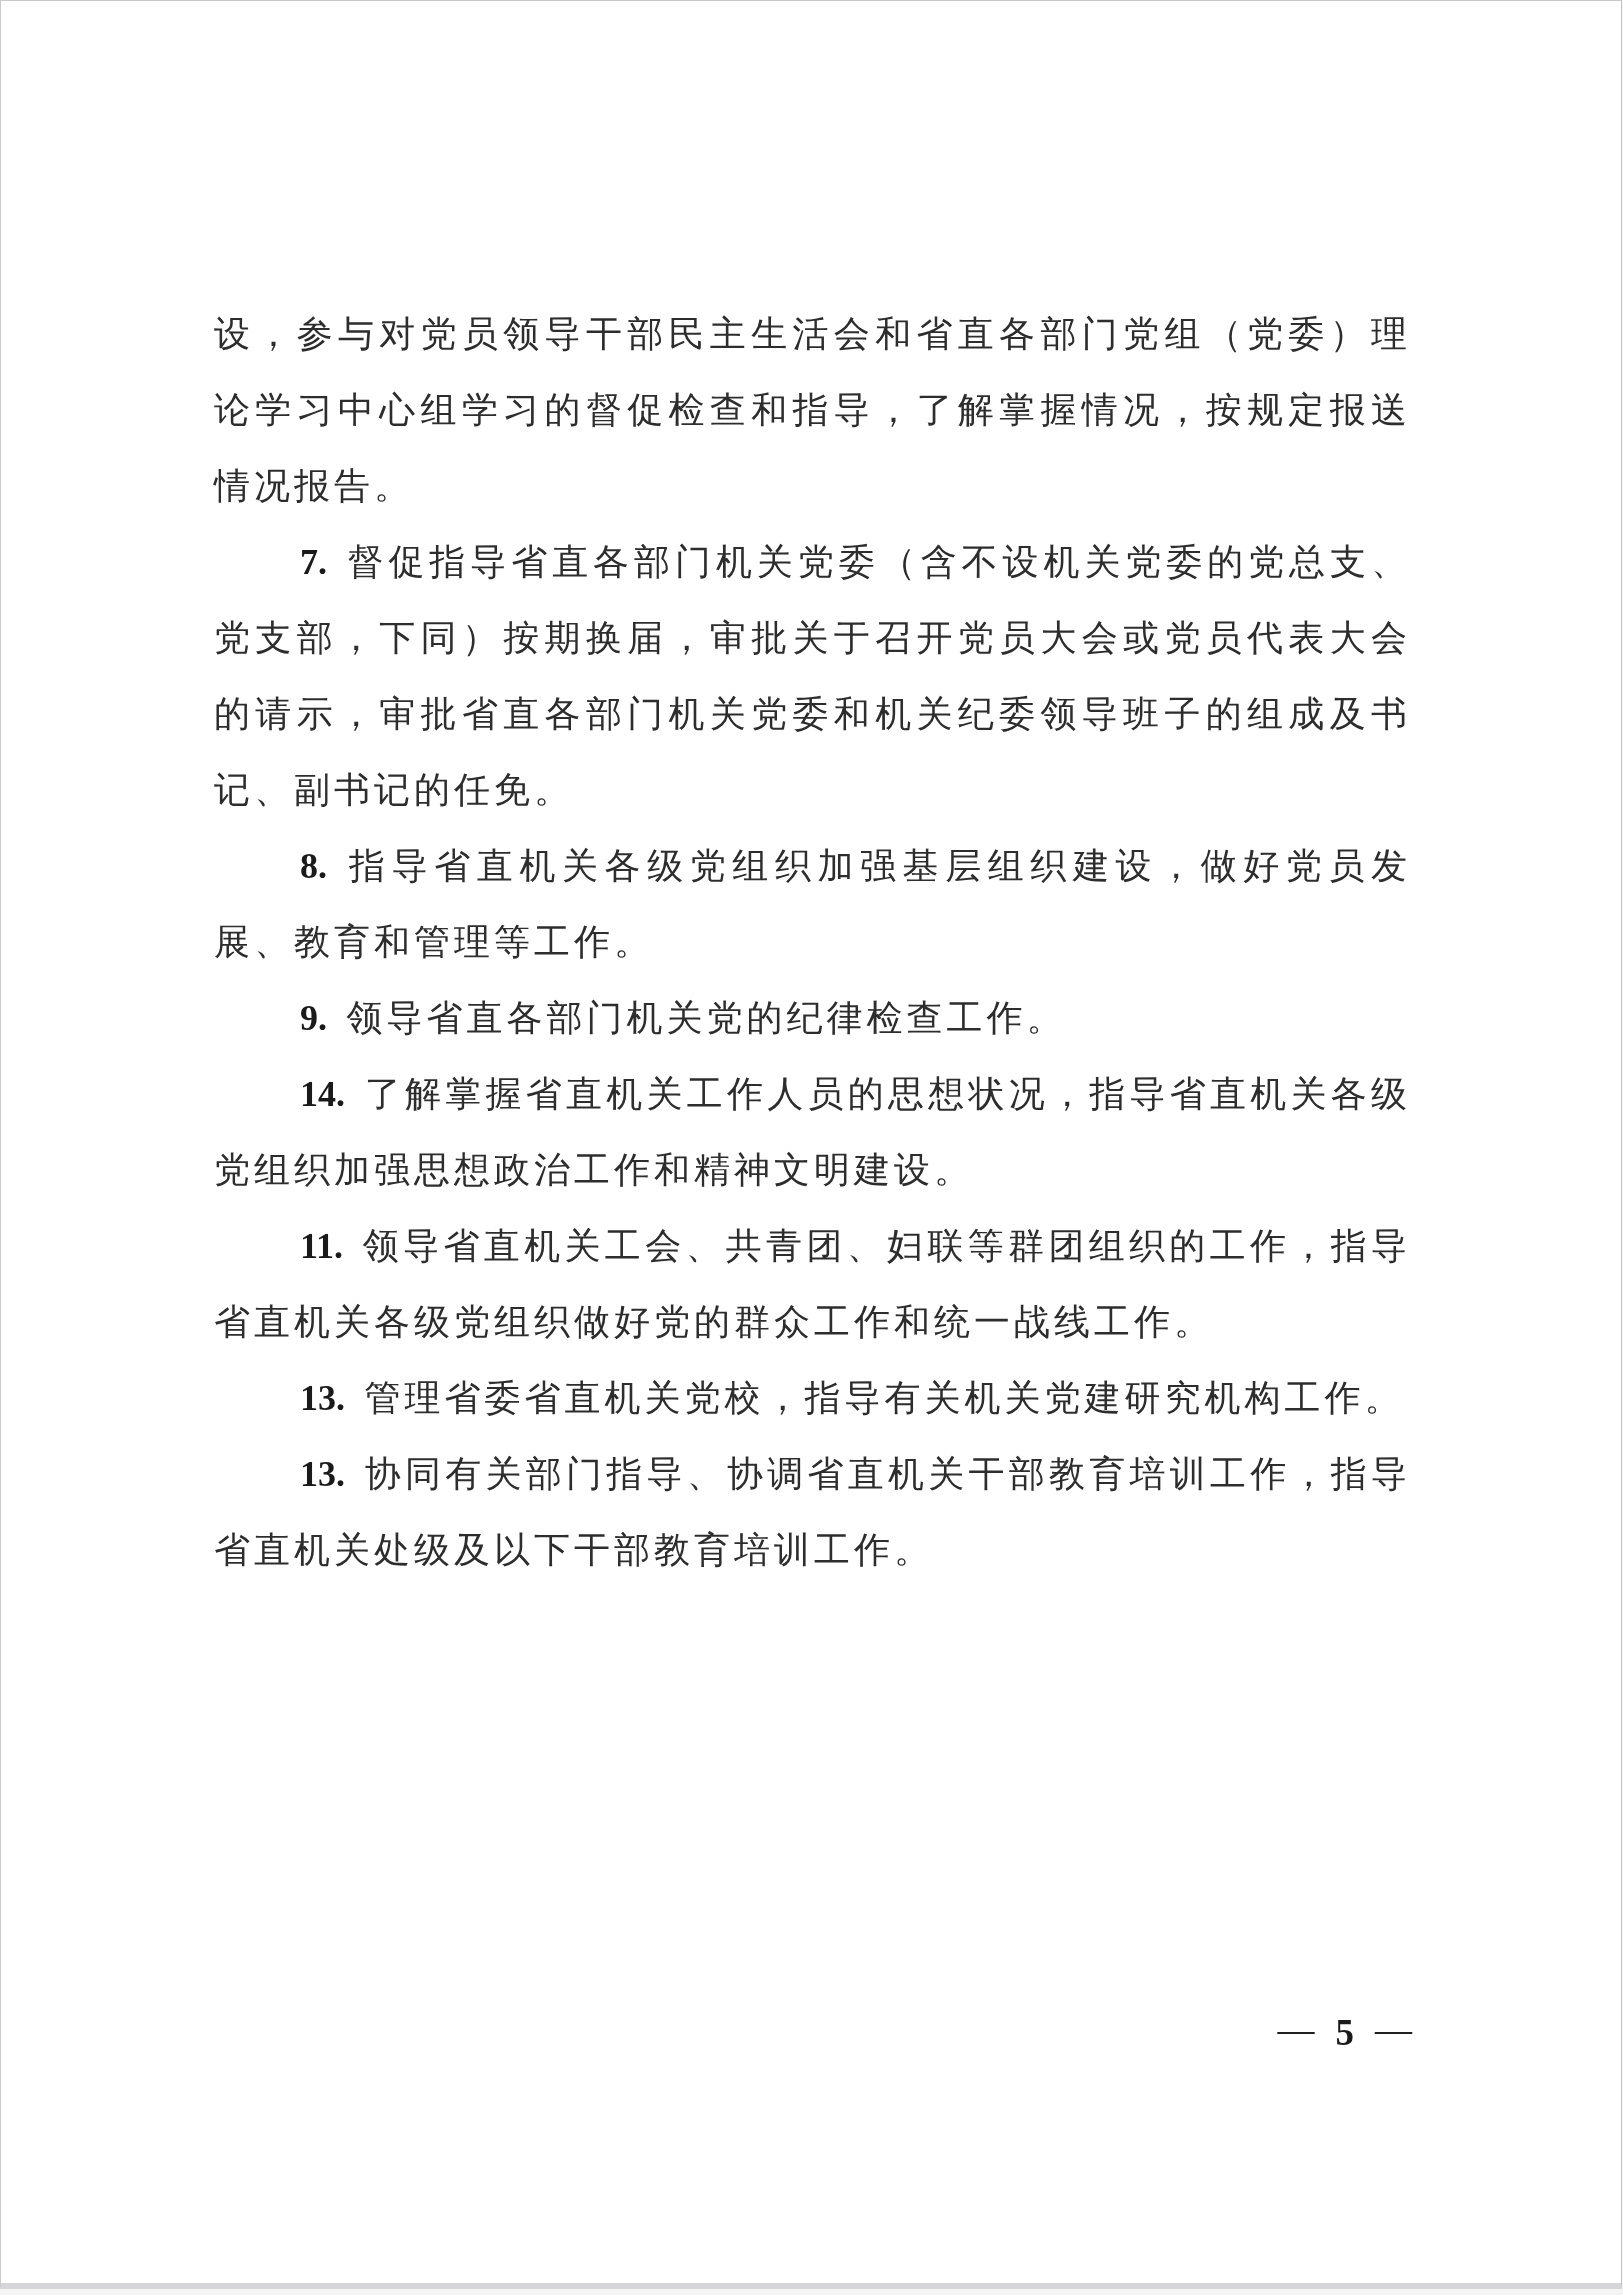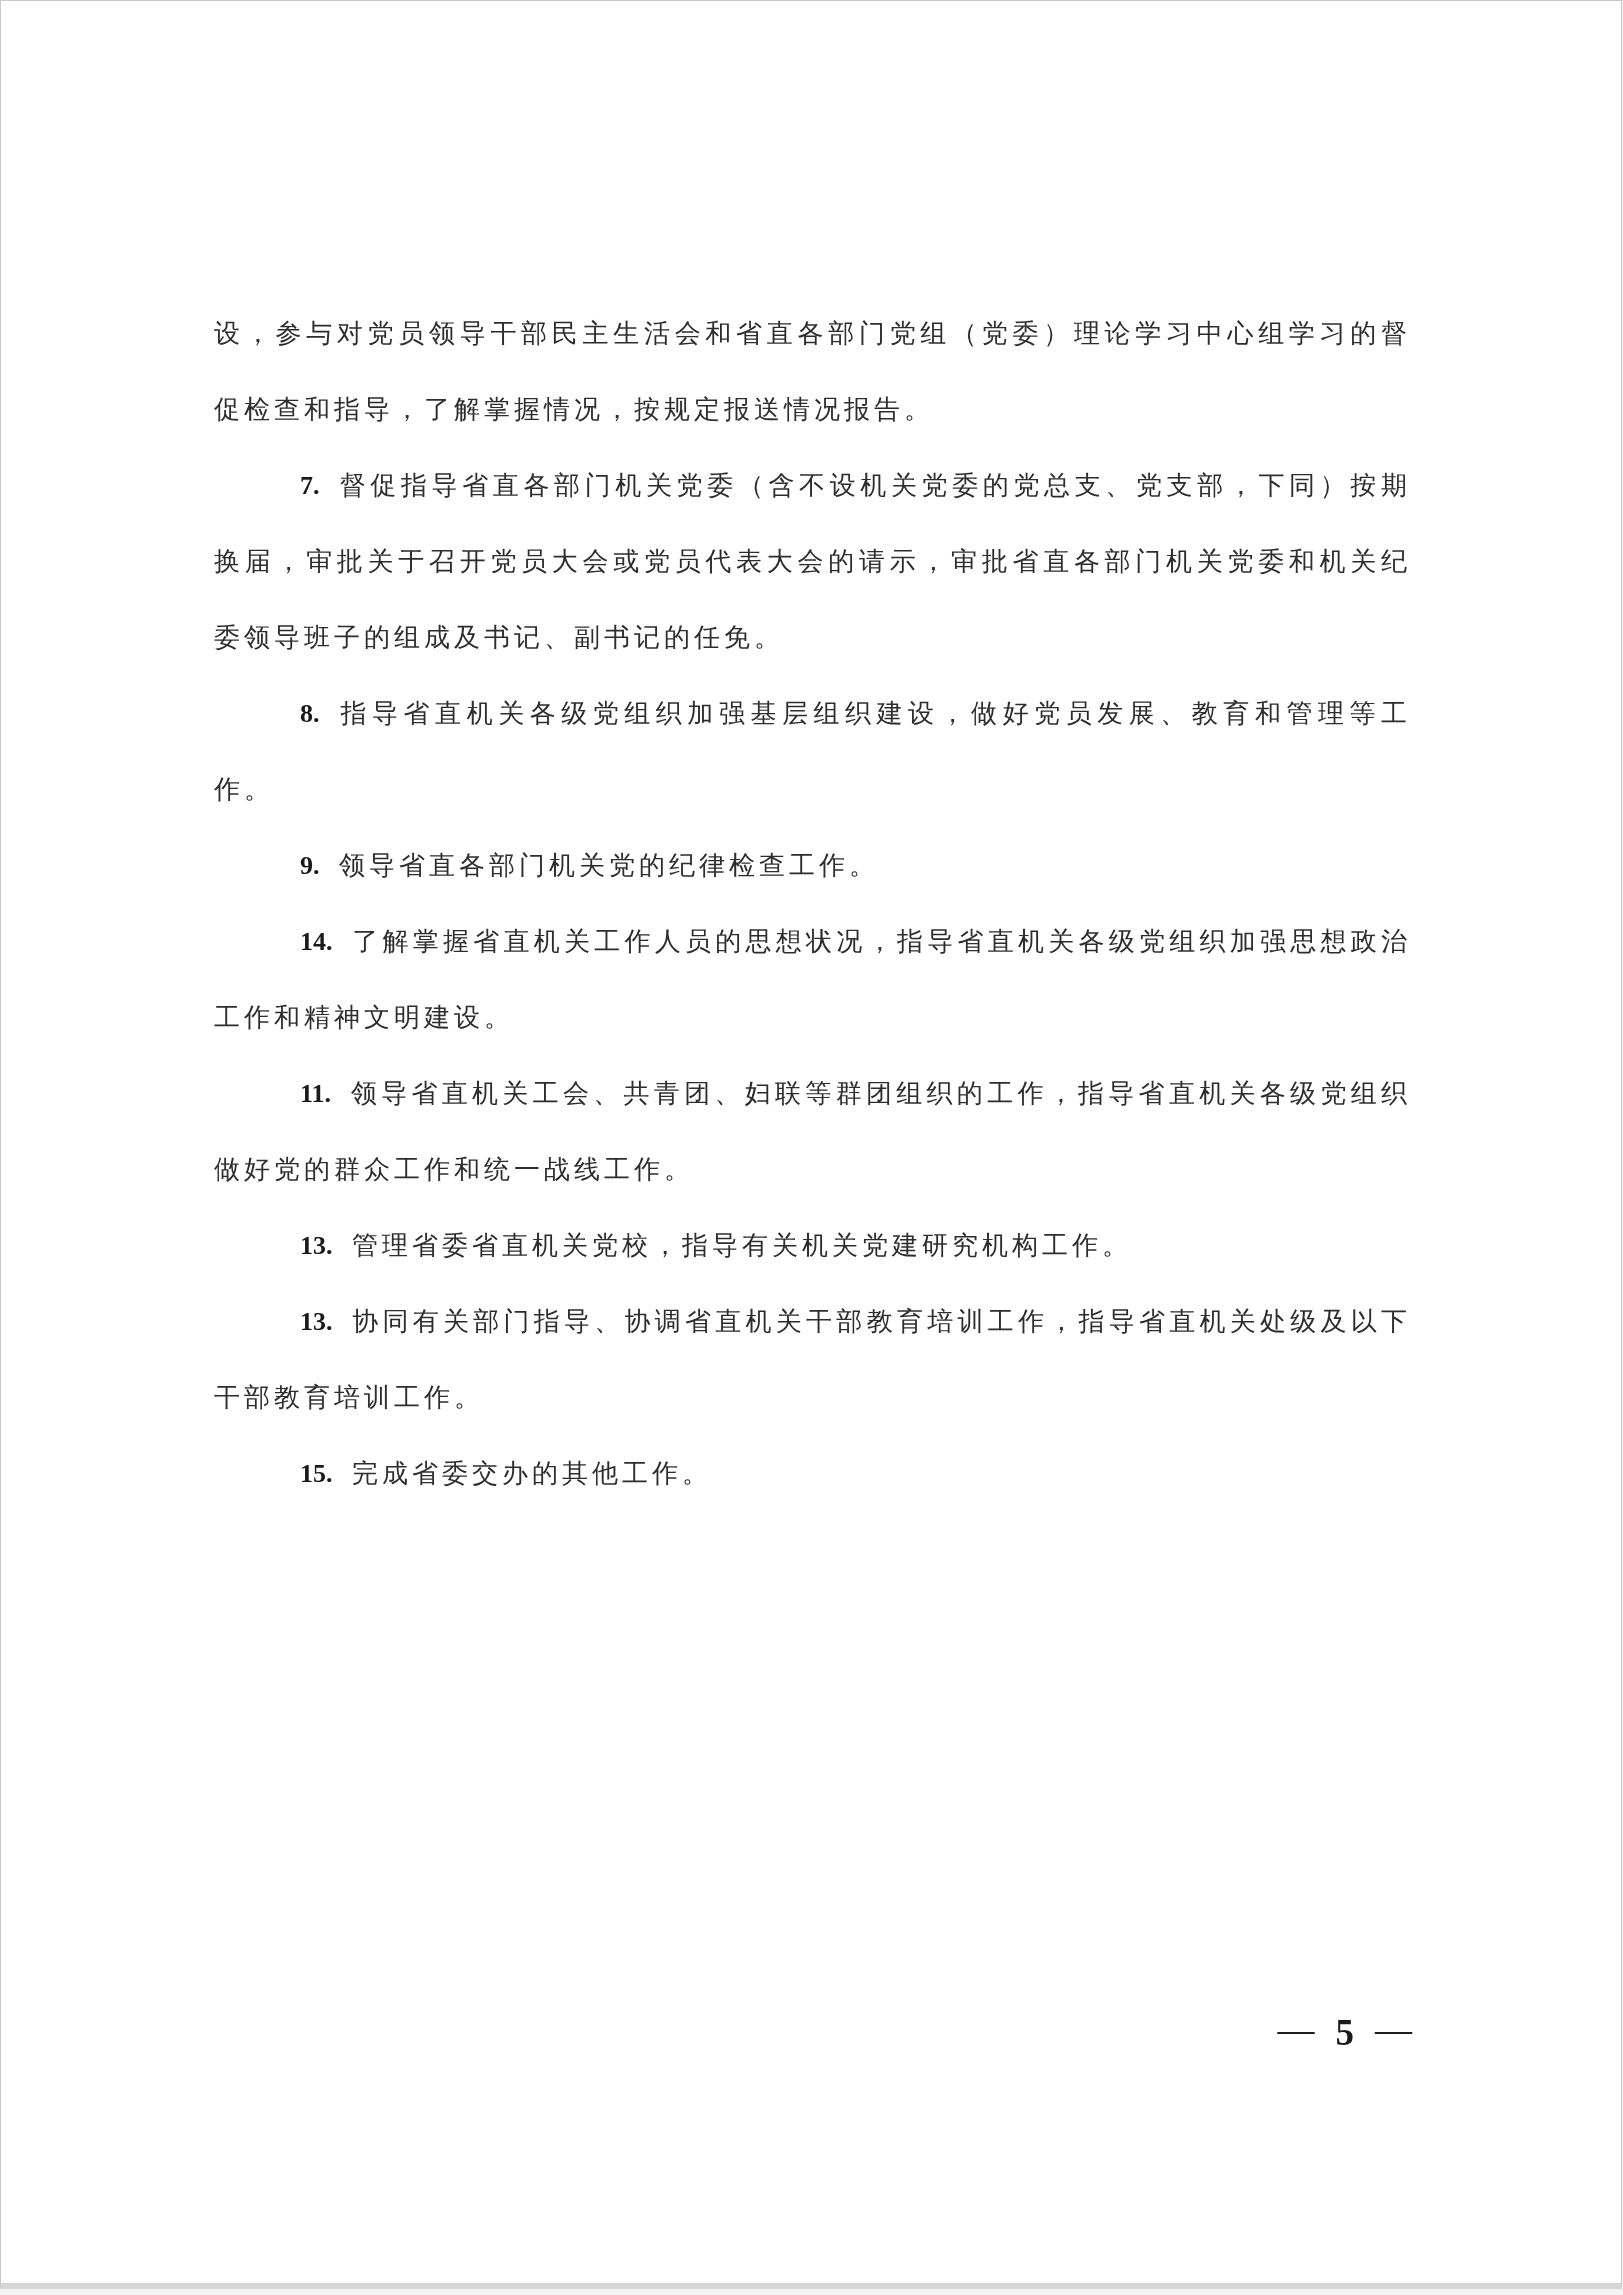--- a/index.html
+++ b/index.html
@@ -24,21 +24,21 @@
     border-right: 1.6px solid #c4c4c6;
     border-bottom: 6.5px solid #d6d6d8;
     box-sizing: border-box;
   }
   .doc-body {
     position: absolute;
     left: 213px;
     top: 295px;
     width: 1197px;
     color: #2d2d2d;
-    font-size: 26px;
+    font-size: 36px;
     line-height: 76px;
     text-align: justify;
     text-justify: inter-ideograph;
     letter-spacing: 4px;
   }
   .para {
     margin: 0;
     padding: 0;
   }
   .para.indent {
@@ -79,19 +79,18 @@
 <div class="page">
   <div class="doc-body">
       <p class="para"><span>设，参与对党员领导干部民主生活会和省直各部门党组（党委）理论学习中心组学习的督促检查和指导，了解掌握情况，按规定报送情况报告。</span></p>
       <p class="para indent"><span class="num">7.</span><span>督促指导省直各部门机关党委（含不设机关党委的党总支、党支部，下同）按期换届，审批关于召开党员大会或党员代表大会的请示，审批省直各部门机关党委和机关纪委领导班子的组成及书记、副书记的任免。</span></p>
       <p class="para indent"><span class="num">8.</span><span>指导省直机关各级党组织加强基层组织建设，做好党员发展、教育和管理等工作。</span></p>
       <p class="para indent"><span class="num">9.</span><span>领导省直各部门机关党的纪律检查工作。</span></p>
       <p class="para indent"><span class="num">14.</span><span>了解掌握省直机关工作人员的思想状况，指导省直机关各级党组织加强思想政治工作和精神文明建设。</span></p>
       <p class="para indent"><span class="num">11.</span><span>领导省直机关工会、共青团、妇联等群团组织的工作，指导省直机关各级党组织做好党的群众工作和统一战线工作。</span></p>
       <p class="para indent"><span class="num">13.</span><span>管理省委省直机关党校，指导有关机关党建研究机构工作。</span></p>
       <p class="para indent"><span class="num">13.</span><span>协同有关部门指导、协调省直机关干部教育培训工作，指导省直机关处级及以下干部教育培训工作。</span></p>
-      <p class="para indent"><span class="num">15.</span><span>完成省委交办的其他工作。</span></p>
     </div>
   <div class="footer">
     <span class="dash">—</span><span class="page-num">5</span><span class="dash">—</span>
   </div>
 </div>
 
 
 </body></html>

